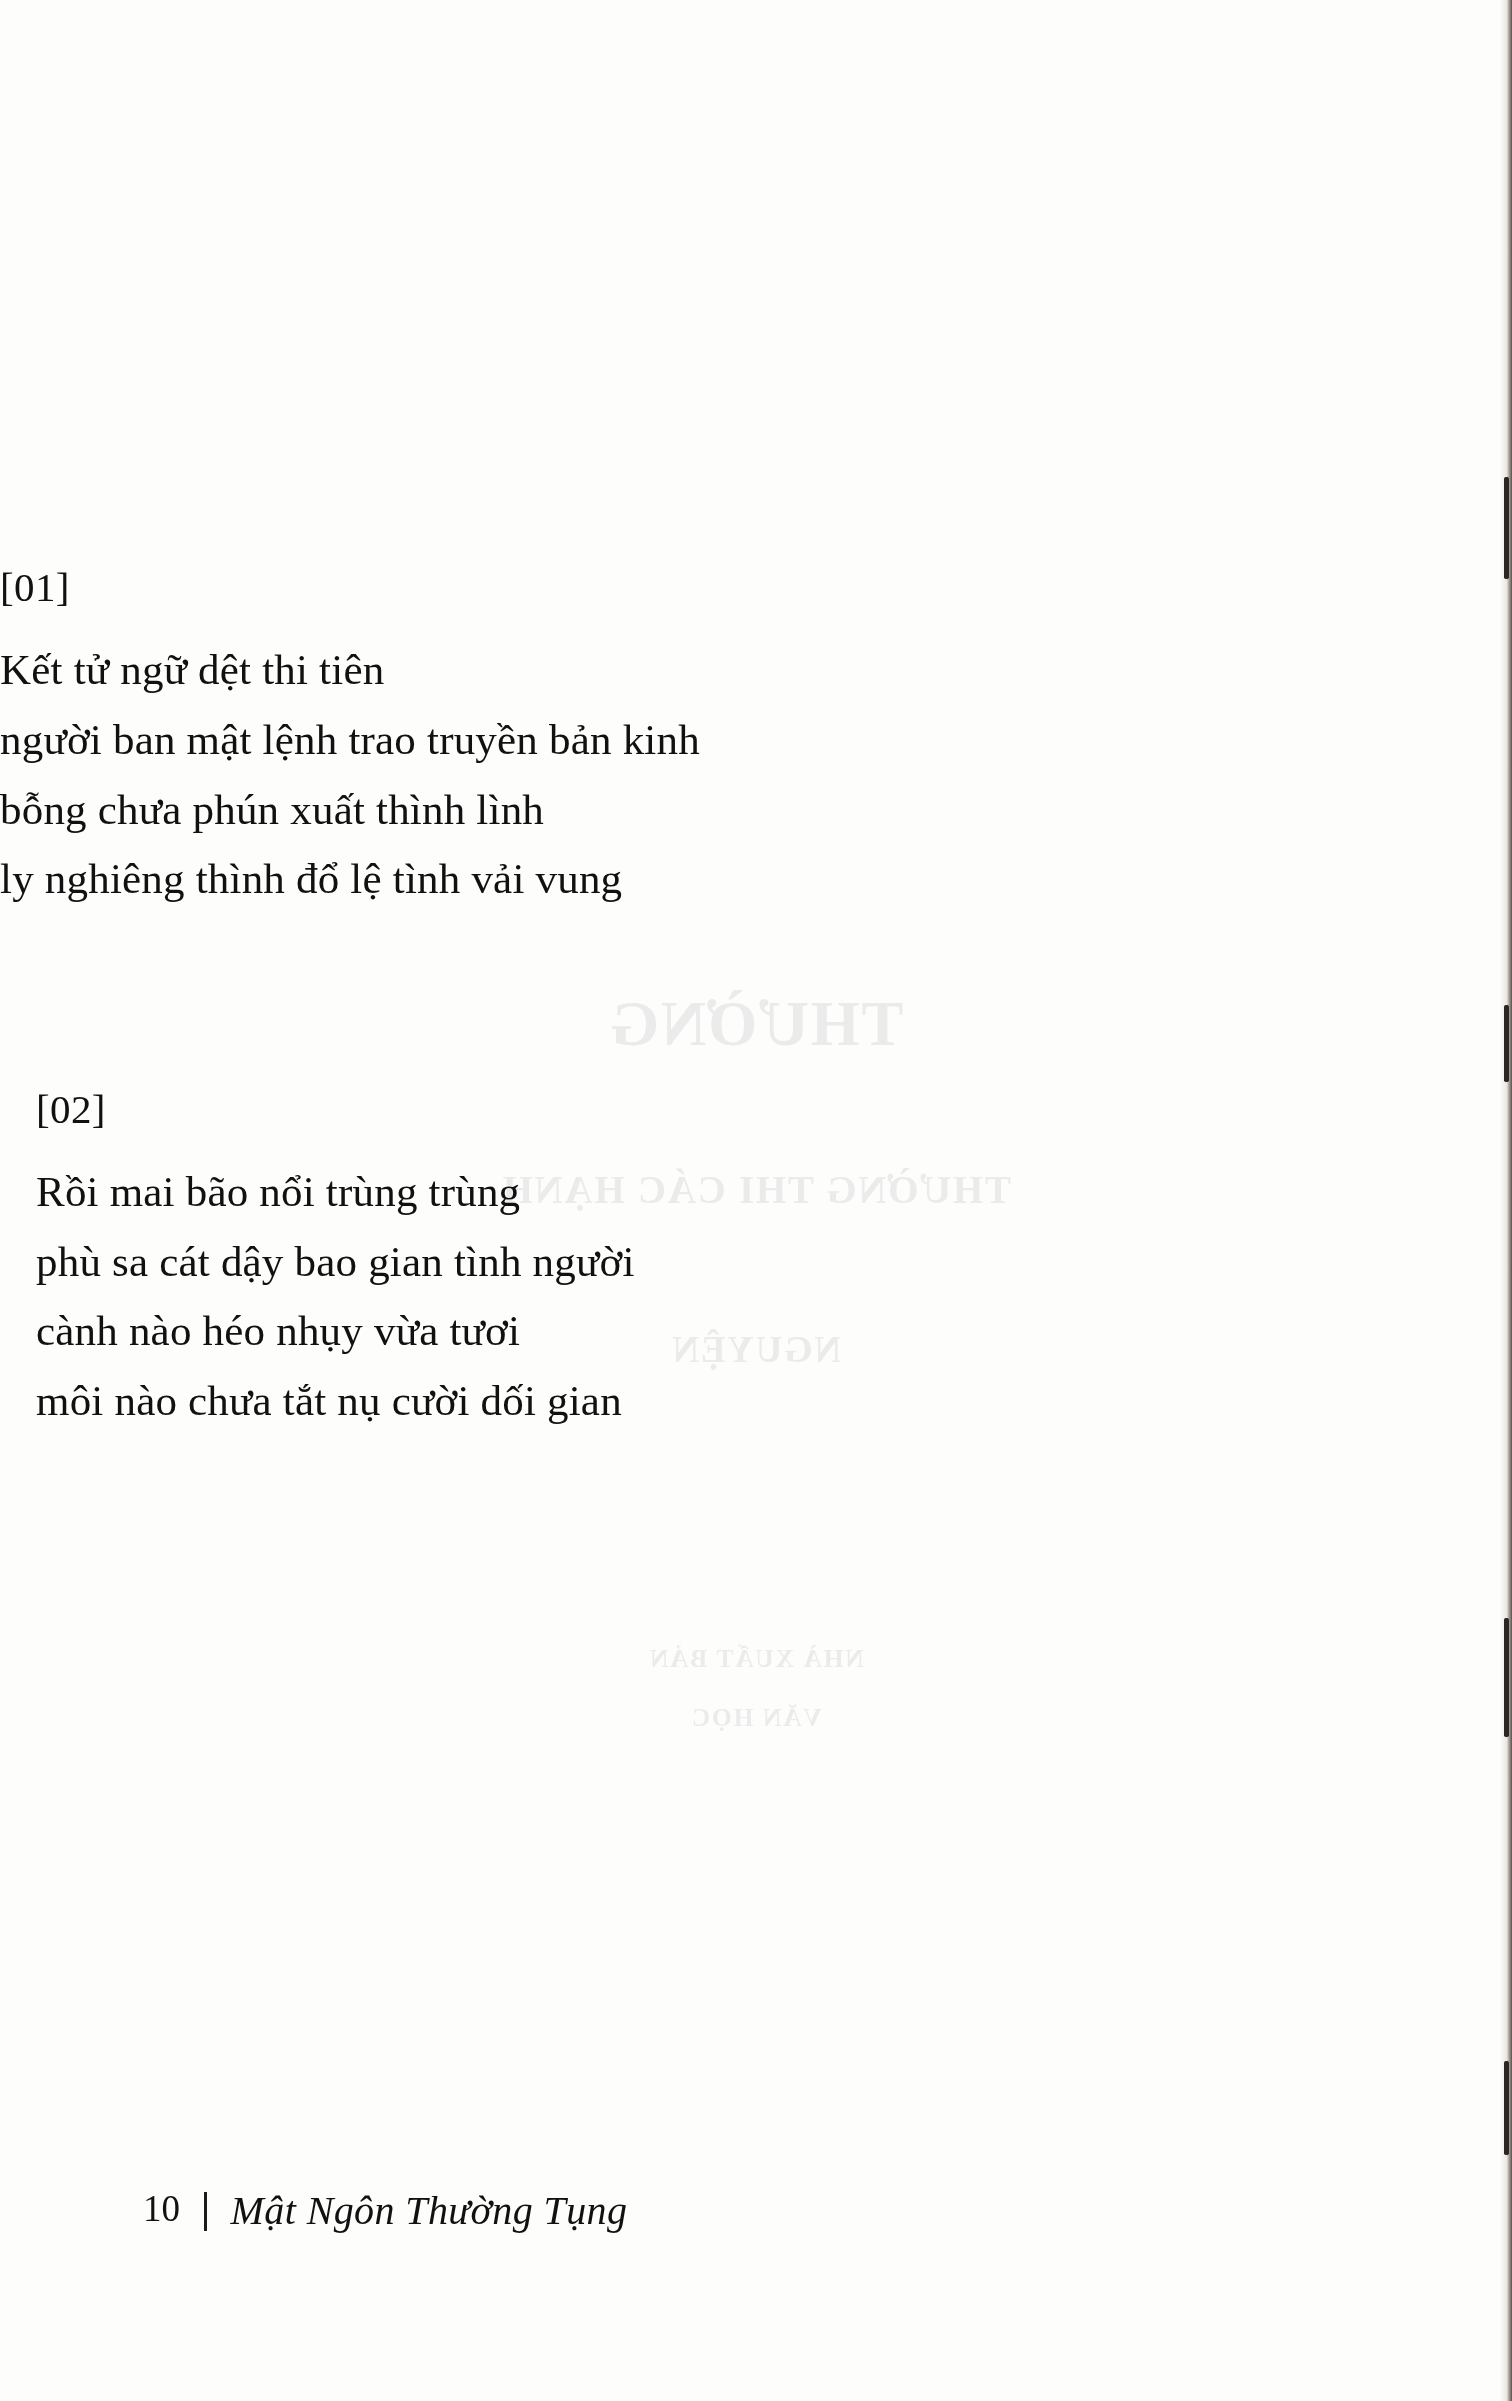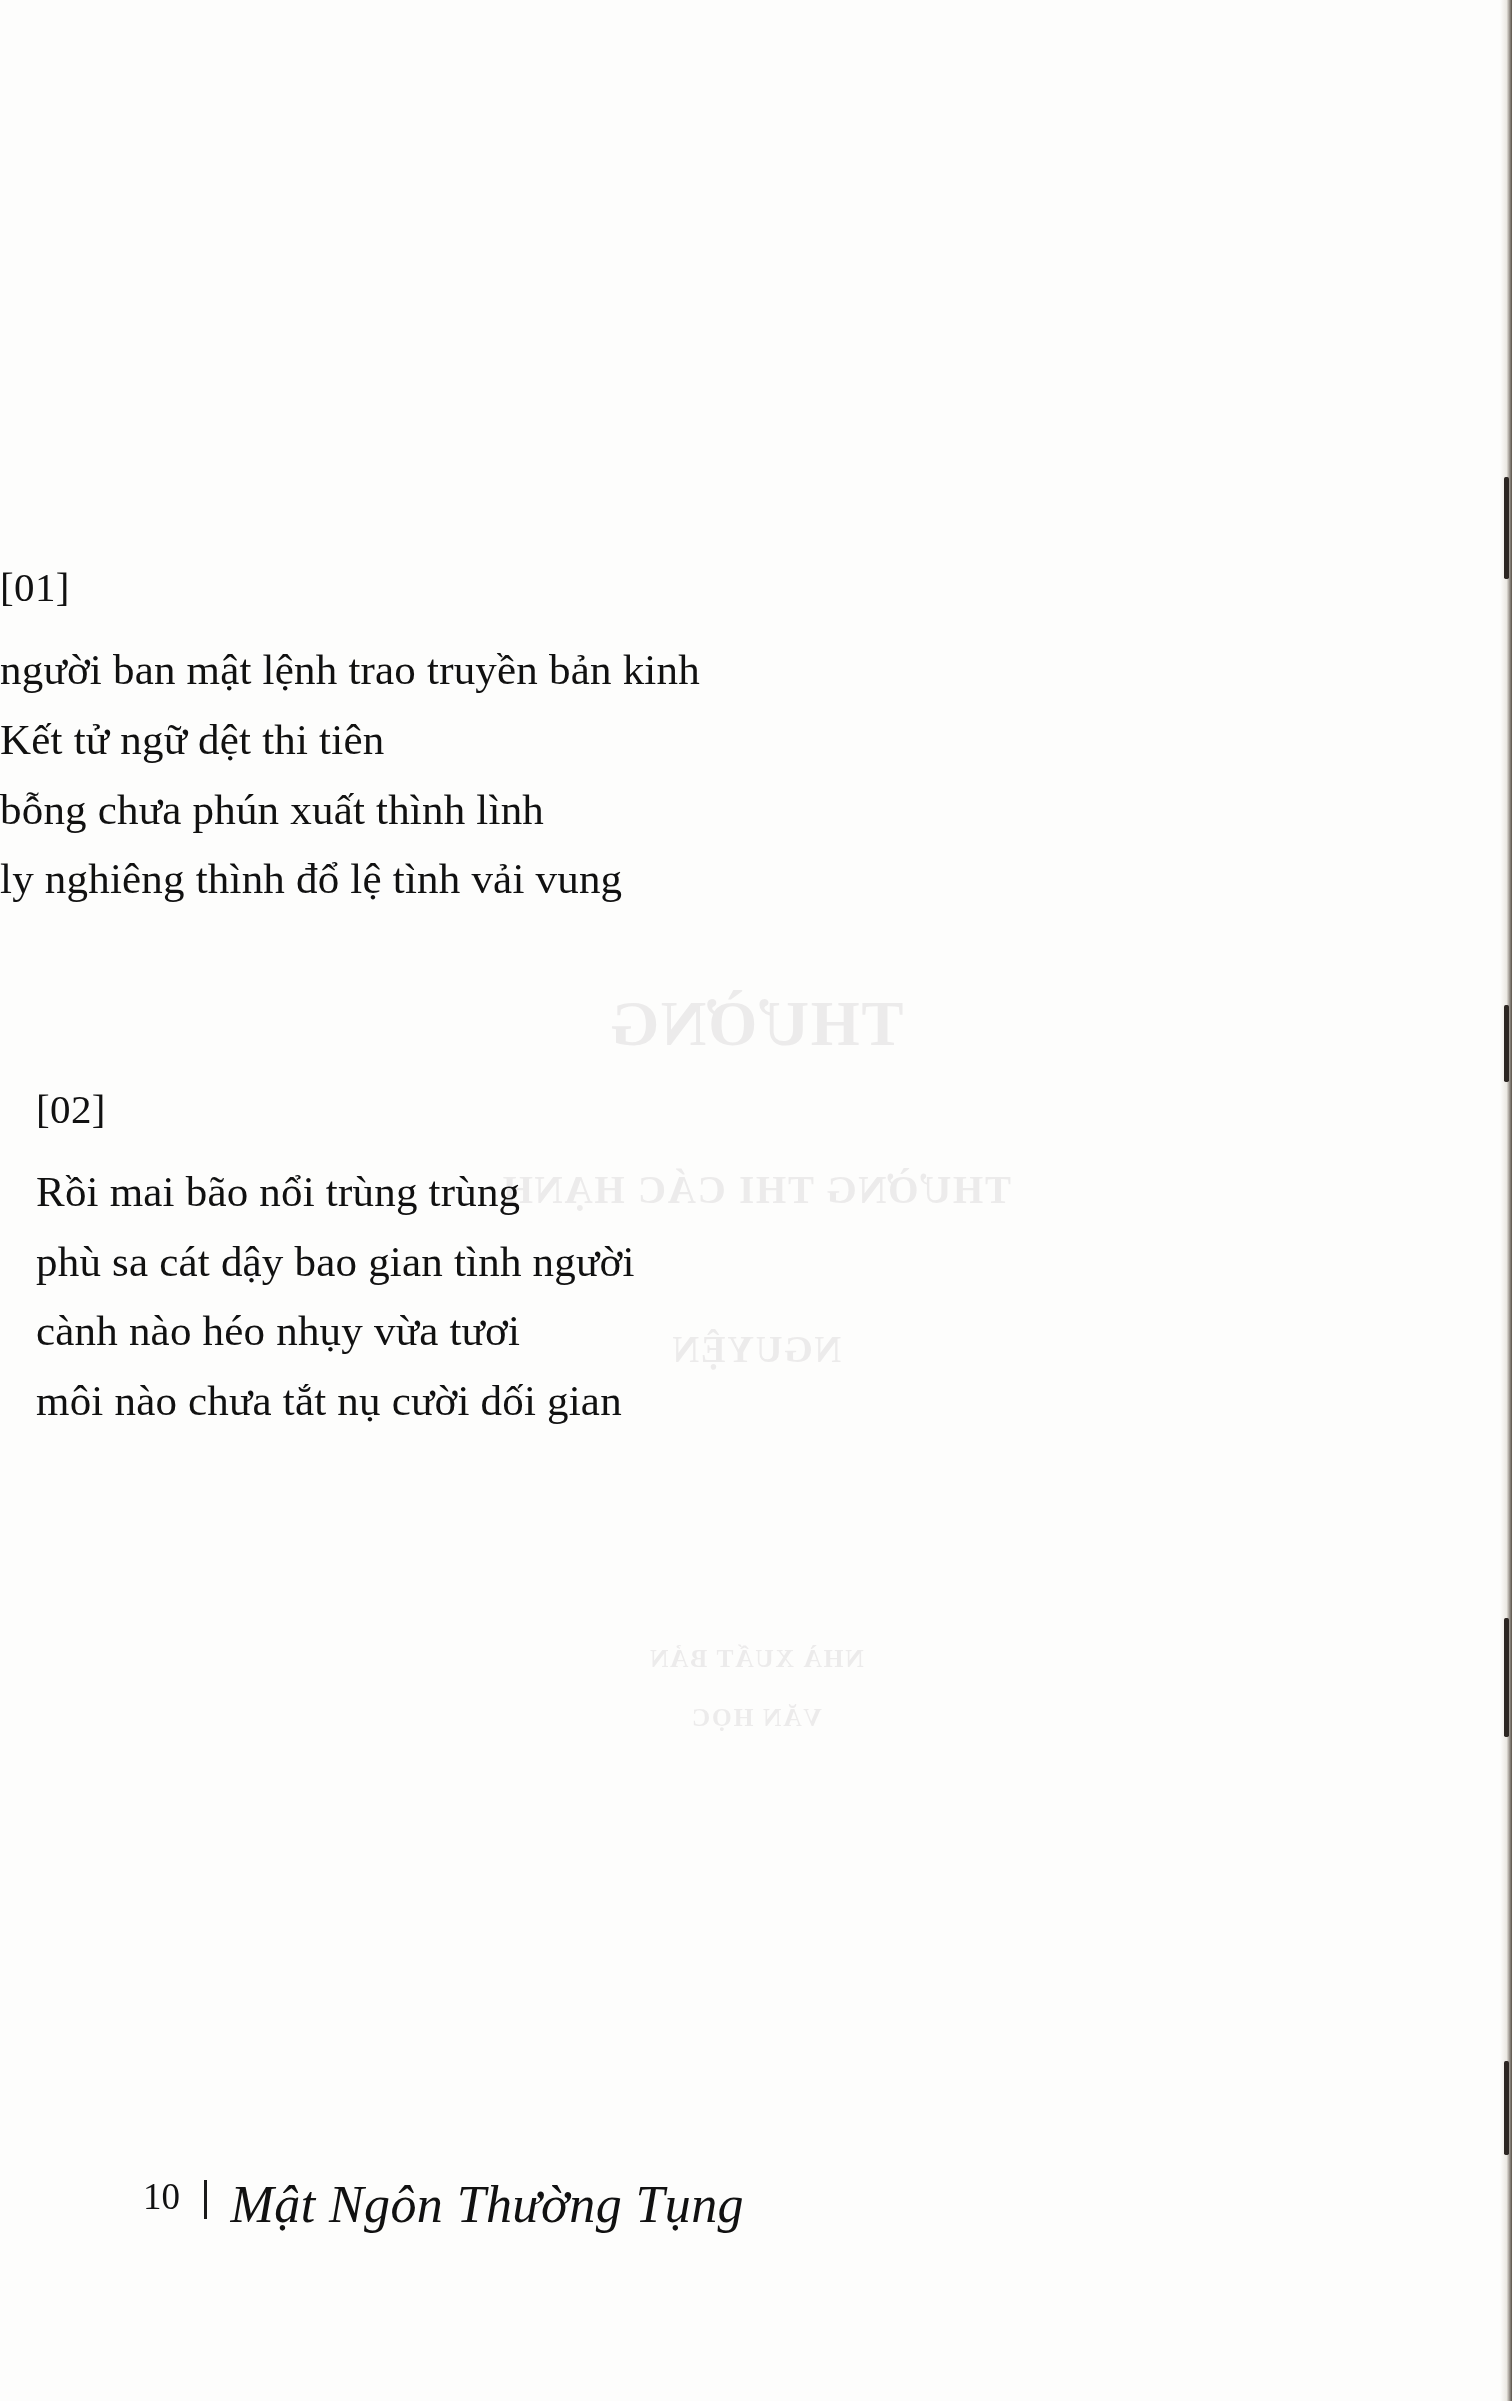--- a/index.html
+++ b/index.html
@@ -101,43 +101,43 @@
   }
   .footer-rule {
     display: inline-block;
     width: 2.6px;
     height: 39px;
     background: #1a1a1a;
     position: relative;
     top: 5.1px;
   }
   .footer-title {
-    font-size: 52px;
+    font-size: 40px;
     font-style: italic;
     font-family: "Liberation Serif", serif;
     letter-spacing: 0.4px;
   }
 </style>
 </head>
 <body>
 
 <div class="page">
 
   <div class="bleed bleed-1">THƯỜNG</div>
   <div class="bleed bleed-2">THƯỜNG THI CÁC HẠNH</div>
   <div class="bleed bleed-3">NGUYỆN</div>
   <div class="bleed bleed-4">NHÀ XUẤT BẢN</div>
   <div class="bleed bleed-5">VĂN HỌC</div>
 
   <div class="content">
 
     <div class="stanza">
       <div class="stanza-number">[01]</div>
+      <div class="stanza-line">Kết tử ngữ dệt thi tiên</div>
       <div class="stanza-line">người ban mật lệnh trao truyền bản kinh</div>
-      <div class="stanza-line">Kết tử ngữ dệt thi tiên</div>
       <div class="stanza-line">bỗng chưa phún xuất thình lình</div>
       <div class="stanza-line">ly nghiêng thình đổ lệ tình vải vung</div>
     </div>
 
     <div class="stanza">
       <div class="stanza-number">[02]</div>
       <div class="stanza-line">Rồi mai bão nổi trùng trùng</div>
       <div class="stanza-line">phù sa cát dậy bao gian tình người</div>
       <div class="stanza-line">cành nào héo nhụy vừa tươi</div>
       <div class="stanza-line">môi nào chưa tắt nụ cười dối gian</div>

